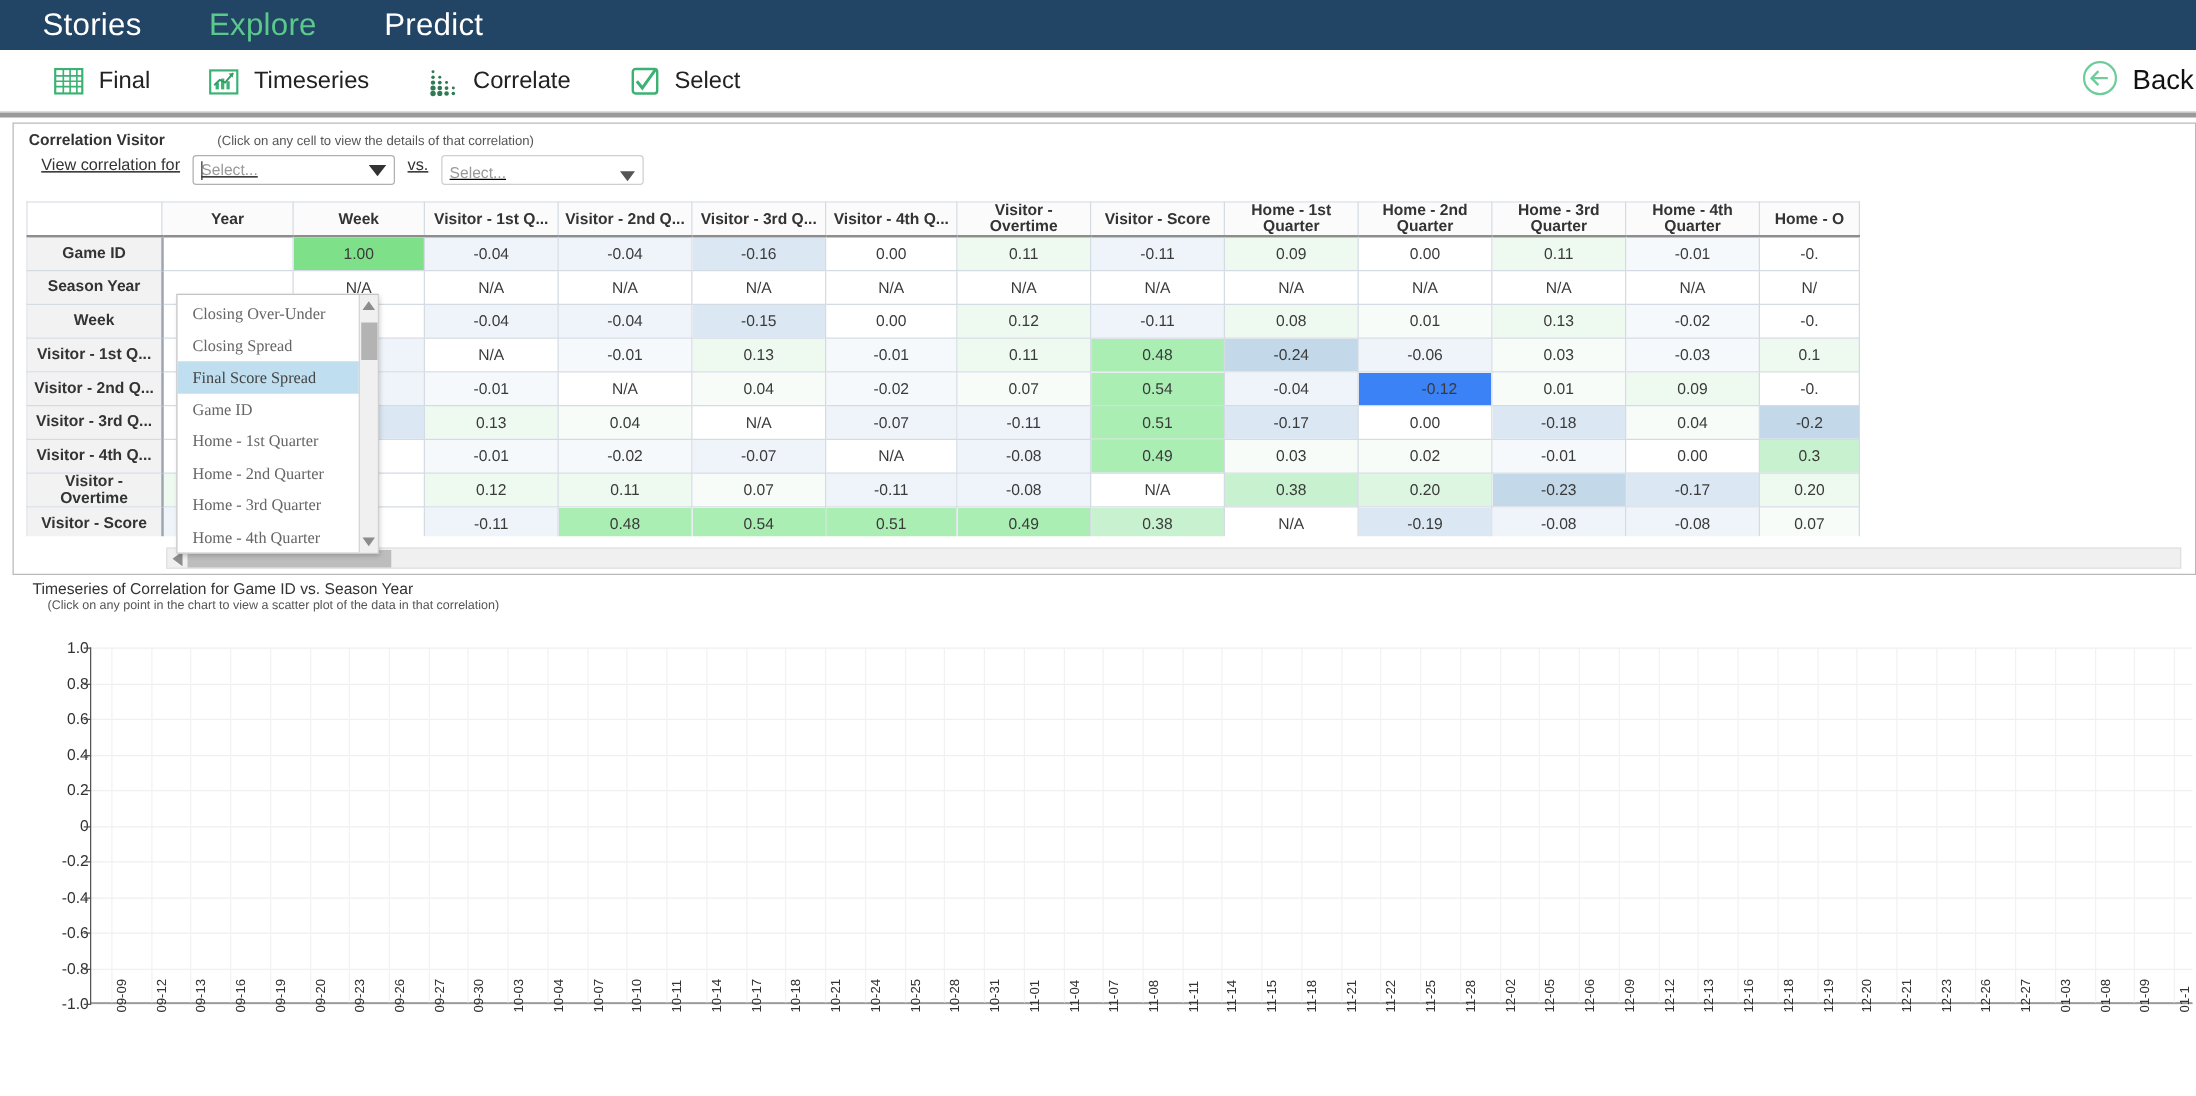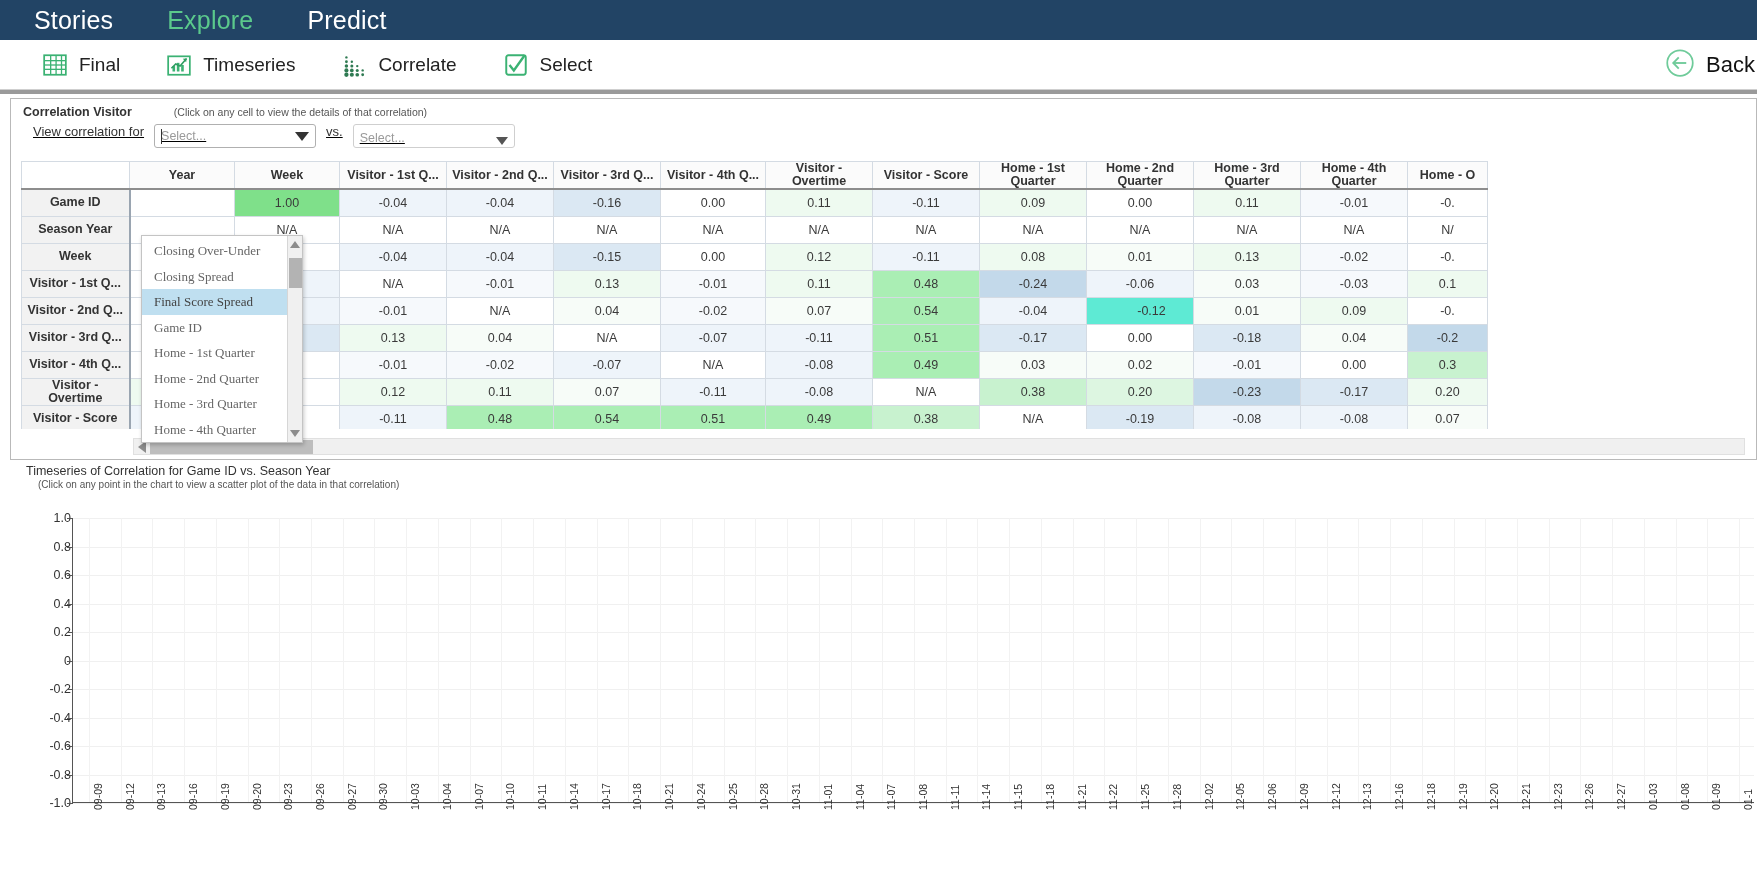--- a/index.html
+++ b/index.html
@@ -520,21 +520,21 @@
               <th style="width: 108px;">Visitor - 2nd Q...</th>
               <td class="cell" style="width: 105px; background: rgb(255, 255, 255);"></td>
               <td class="cell" style="width: 105px; background: rgb(238, 244, 250);">-0.04</td>
               <td class="cell" style="width: 107px; background: rgb(246, 249, 252);">-0.01</td>
               <td class="cell" style="width: 107px; background: rgb(255, 255, 255);">N/A</td>
               <td class="cell" style="width: 107px; background: rgb(247, 252, 248);">0.04</td>
               <td class="cell" style="width: 105px; background: rgb(246, 249, 252);">-0.02</td>
               <td class="cell" style="width: 107px; background: rgb(247, 252, 248);">0.07</td>
               <td class="cell" style="width: 107px; background: rgb(170, 238, 180);">0.54</td>
               <td class="cell" style="width: 107px; background: rgb(238, 244, 250);">-0.04</td>
-              <td class="cell" style="width: 107px; background: #5eead4; padding-left: 26px;">-0.12</td>
+              <td class="cell" style="width: 107px; background: #3b82f6; padding-left: 26px;">-0.12</td>
               <td class="cell" style="width: 107px; background: rgb(247, 252, 248);">0.01</td>
               <td class="cell" style="width: 107px; background: rgb(238, 250, 240);">0.09</td>
               <td class="cell" style="width: 80px; background: rgb(255, 255, 255);">-0.</td>
             </tr>
             <tr>
               <th style="width: 108px;">Visitor - 3rd Q...</th>
               <td class="cell" style="width: 105px; background: rgb(255, 255, 255);"></td>
               <td class="cell" style="width: 105px; background: rgb(219, 232, 243);">-0.15</td>
               <td class="cell" style="width: 107px; background: rgb(238, 250, 240);">0.13</td>
               <td class="cell" style="width: 107px; background: rgb(247, 252, 248);">0.04</td>

